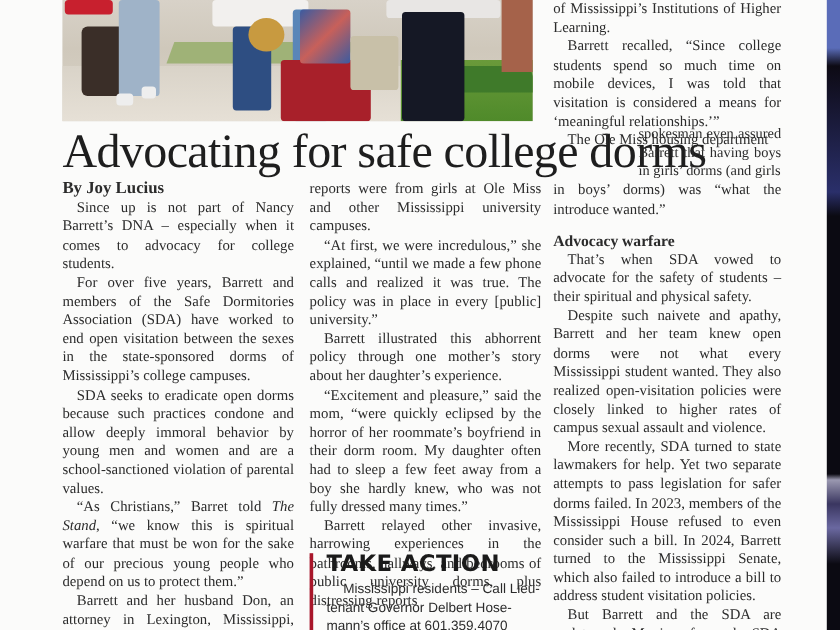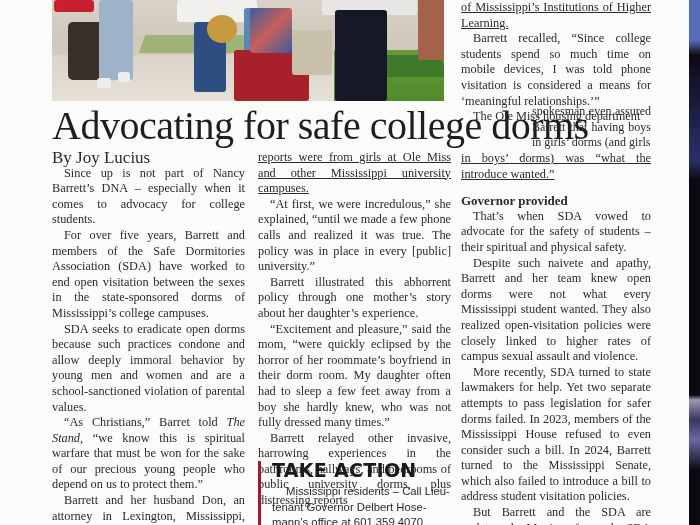--- a/index.html
+++ b/index.html
@@ -46,25 +46,25 @@
       position: absolute; left: 52px; top: 104px; width: 480px;
       font-family: "Liberation Serif", "DejaVu Serif", serif;
       font-size: 40px; line-height: 44px; color: #1e1e1e; letter-spacing: -0.5px; white-space: nowrap;
     }
     
     .col {
       position: absolute; font-size: 12.3px; line-height: 15.6px; color: #2b2b2b;
       text-align: justify;
     }
     .col p { margin: 0; text-indent: 12px; }
-    .col p.noindent { text-indent: 0; text-decoration: underline; }
+    .col p.noindent { text-indent: 0; }
     .col1 { left: 52px; top: 150px; width: 193px; }
     .col2 { left: 258px; top: 150px; width: 193px; }
     .col3 { left: 461px; top: 0; width: 190px; }
-    .byline { font-weight: normal; font-size: 17px; text-indent: 0 !important; }
+    .byline { font-weight: bold; font-size: 14px; text-indent: 0 !important; }
     .subhead { font-weight: bold; font-size: 13px; margin-top: 11px !important; text-indent: 0 !important; }
     .wrap-box { position: absolute; left: 461px; top: 104px; width: 190px; font-size: 12px; line-height: 15.6px; color: #2b2b2b; }
     .wrap-box .indent-lines { padding-left: 71px; text-align: justify; }
     
     .take-action {
       position: absolute; left: 258px; top: 457px; width: 195px; height: 68px;
     }
     .take-action .bar { position: absolute; left: 0; top: 4px; width: 3px; height: 64px; background: #a8162a; }
     .take-action .title {
       position: absolute; left: 14px; top: 2px; width: 178px; 
@@ -118,31 +118,31 @@
   <div class="col col2">
     <p class="noindent">reports were from girls at Ole Miss and other Mississippi university campuses.</p>
     <p>“At first, we were incredulous,” she explained, “until we made a few phone calls and realized it was true. The policy was in place in every [public] university.”</p>
     <p>Barrett illustrated this abhorrent policy through one mother’s story about her daughter’s experience.</p>
     <p>“Excitement and pleasure,” said the mom, “were quickly eclipsed by the horror of her roommate’s boyfriend in their dorm room. My daughter often had to sleep a few feet away from a boy she hardly knew, who was not fully dressed many times.”</p>
     <p>Barrett relayed other invasive, harrowing experiences in the bathrooms, hallways, and bedrooms of public university dorms, plus distressing reports</p>
   </div>
 
   <div class="col col3">
     <p class="noindent">of Mississippi’s Institutions of Higher Learning.</p>
-    <p>Barrett recalled, “Since college students spend so much time on mobile devices, I was told phone visitation is considered a means for ‘meaningful relationships.’”</p>
+    <p>Barrett recalled, “Since college students spend so much time on mobile devices, I was told that visitation is considered a means for ‘meaningful relationships.’”</p>
     <p>The Ole Miss housing department</p>
   </div>
 
   <div class="wrap-box">
     <div class="indent-lines">spokesman even assured Barrett that having boys in girls’ dorms (and girls</div>
   </div>
 
   <div class="col col3" style="top:151px;">
     <p class="noindent">in boys’ dorms) was “what the introduce wanted.”</p>
-    <p class="subhead">Governor provided</p>
+    <p class="subhead">Advocacy warfare</p>
     <p>That’s when SDA vowed to advocate for the safety of students – their spiritual and physical safety.</p>
     <p>Despite such naivete and apathy, Barrett and her team knew open dorms were not what every Mississippi student wanted. They also realized open-visitation policies were closely linked to higher rates of campus sexual assault and violence.</p>
     <p>More recently, SDA turned to state lawmakers for help. Yet two separate attempts to pass legislation for safer dorms failed. In 2023, members of the Mississippi House refused to even consider such a bill. In 2024, Barrett turned to the Mississippi Senate, which also failed to introduce a bill to address student visitation policies.</p>
     <p>But Barrett and the SDA are undeterred. Moving forward, SDA will be</p>
   </div>
 
   <div class="take-action">
     <div class="bar"></div>
     <div class="title">TAKE ACTION</div>
     <div class="body">

